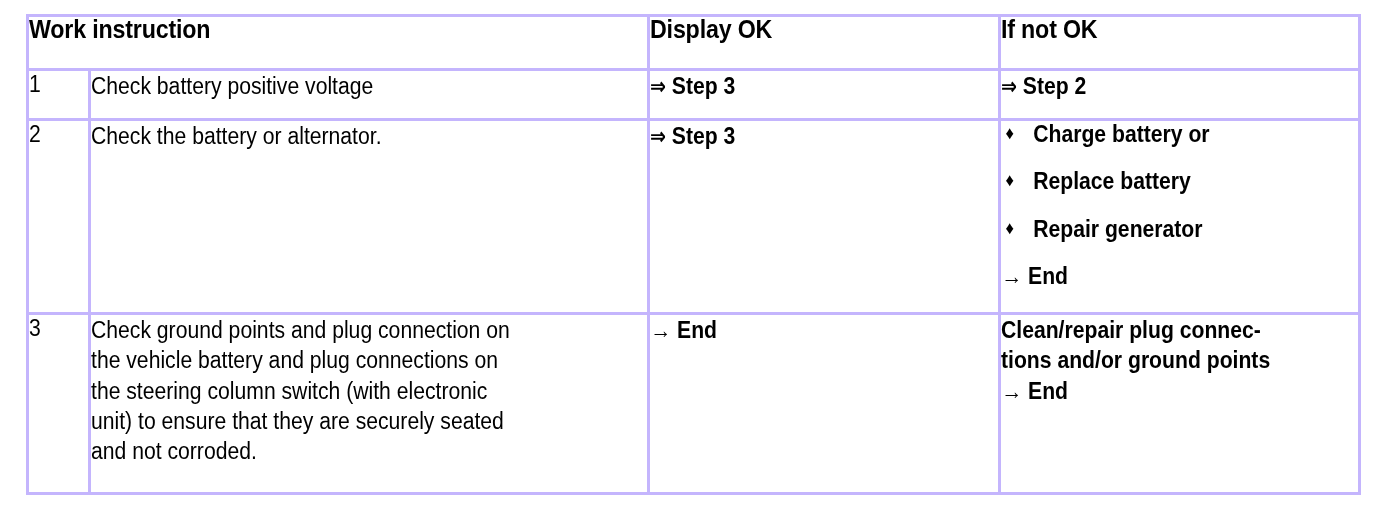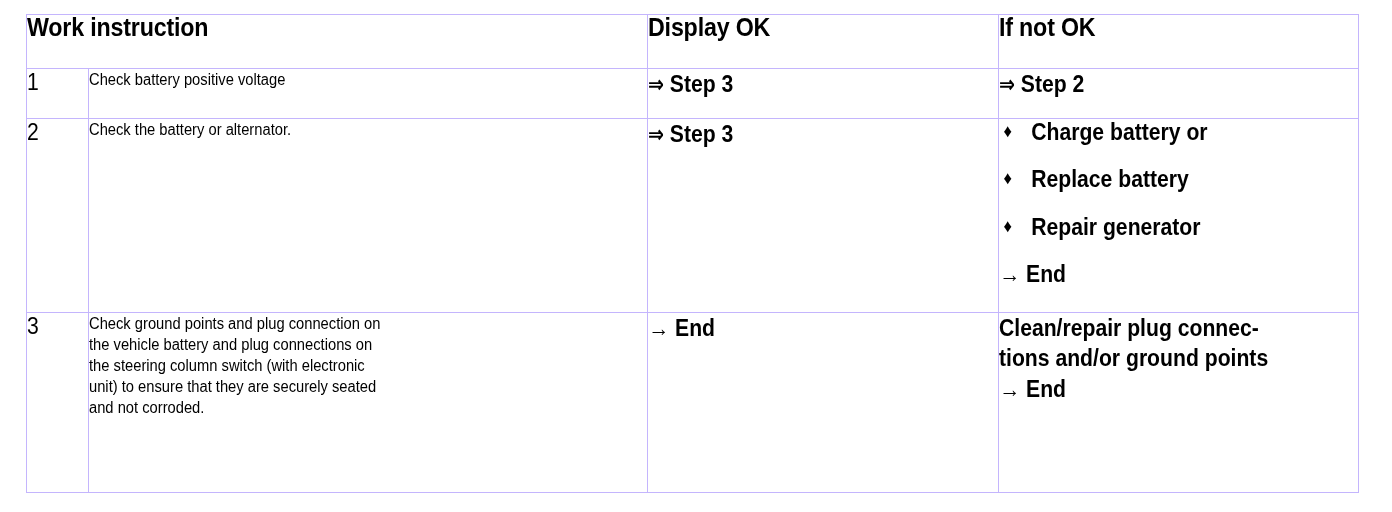--- a/index.html
+++ b/index.html
@@ -29,21 +29,21 @@
     width: 100%;
     height: 100%;
     border-collapse: collapse;
     table-layout: fixed;
     background: #ffffff;
   }
 
   table.wi-table,
   table.wi-table td,
   table.wi-table th {
-    border: 1px solid #c4b5fd;
+    border: 3px solid #c4b5fd;
   }
 
   table.wi-table td,
   table.wi-table th {
     vertical-align: top;
     padding: 0;
     background: #ffffff;
   }
 
   
@@ -69,21 +69,21 @@
   
   td.num-cell {
     font-size: 23px;
     line-height: 1.15;
     padding: 11px 0 0 9px;
     font-stretch: condensed;
   }
   td.num-cell .nlabel { display:block; transform: scaleX(0.92); transform-origin: left center; }
 
   td.body-cell {
-    font-size: 16px;
+    font-size: 23px;
     line-height: 1.32;
     padding: 11px 12px 8px 14px;
     font-stretch: condensed;
     margin-top: 9px;
   }
   td.body-cell .ctext { display:block; transform: scaleX(0.92); transform-origin: left top; }
 
   td.ok-cell,
   td.notok-cell {
     font-size: 23px;

